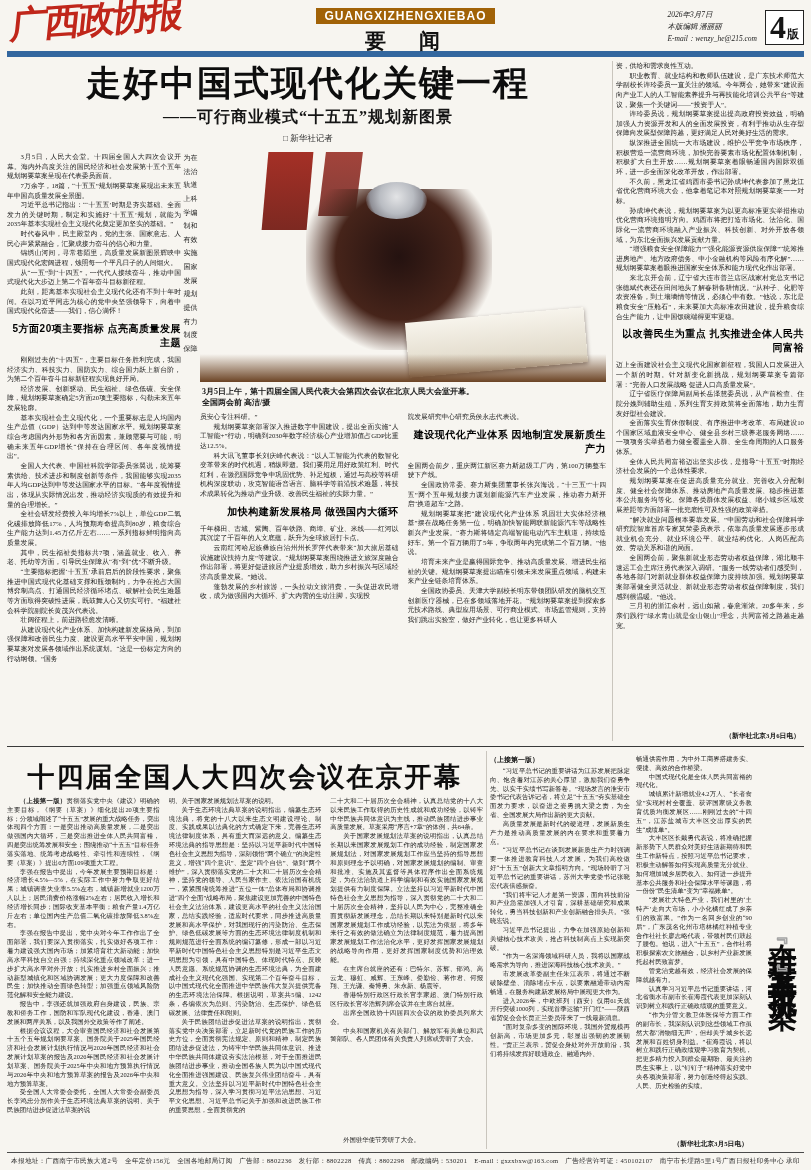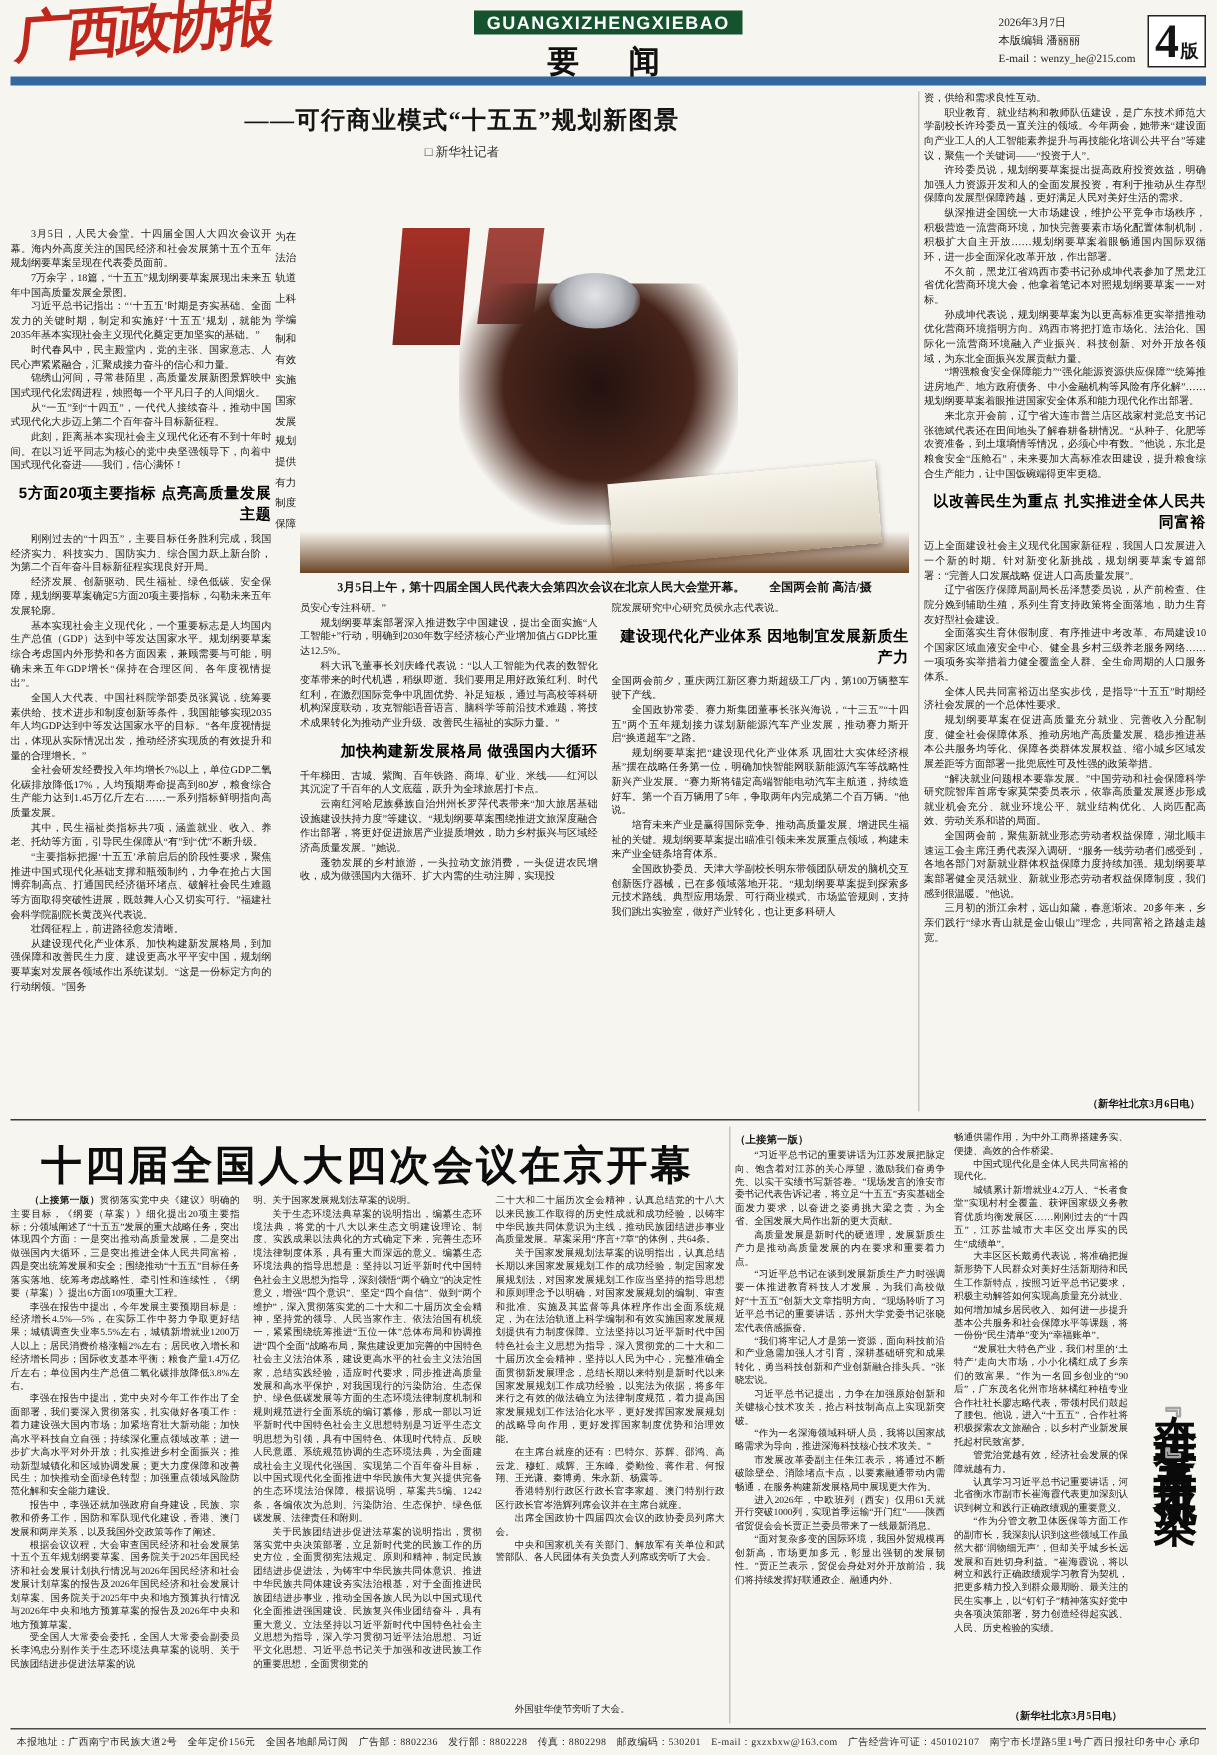--- a/index.html
+++ b/index.html
@@ -15,30 +15,30 @@
   
   header { display: flex; align-items: flex-start; padding-top: 5px; height: 50px; }
   .logo {
     width: 218px; color: #c0261a; font-weight: bold; font-size: 37px;
     font-family: "DejaVu Serif", serif; letter-spacing: -3px;
     transform: rotate(-4deg) skewX(-10deg); transform-origin: left top;
     padding-left: 6px; line-height: 1.1; white-space: nowrap;
   }
   .head-center { flex: 1; text-align: center; padding-top: 1px; }
   .banner {
-    display: inline-block; background: #14532d; color: #fff;
+    display: inline-block; background: #a16207; color: #fff;
     font-family: "Liberation Sans", sans-serif; font-weight: bold;
     font-size: 12px; letter-spacing: 1px; padding: 1px 8px;
   }
   .section-title {
     font-family: "Liberation Sans", sans-serif; font-weight: 900;
     font-size: 21px; letter-spacing: 6px; margin-top: 3px; color: #111;
   }
   .head-right { width: 218px; display: flex; justify-content: flex-end; align-items: center; gap: 8px; padding-top: 4px; }
-  .pub-info { font-size: 7.5px; line-height: 1.6; color: #222; text-align: left; }
+  .pub-info { font-size: 7.5px; line-height: 1.6; color: #222; text-align: left; font-style: italic; }
   .page-box {
     border: 1.5px solid #222; padding: 0 4px 1px 4px;
     display: flex; align-items: baseline; background: #fff;
   }
   .page-box .pn { font-size: 32px; font-weight: bold; font-family: "Liberation Serif", serif; line-height: 1; }
   .page-box .pl { font-size: 12px; font-weight: bold; margin-left: 1px; }
   .blue-bar { height: 6px; background: #33679f; margin: 1px 0 0 0; }
 
   
   .bodytext p { font-size: 6.8px; line-height: 1.42; text-align: justify; text-indent: 2em; color: #1a1a1a; }
@@ -77,22 +77,22 @@
   .ph-flag2 { position: absolute; left: 30%; top: 0; width: 9%; height: 28%;
     background: linear-gradient(180deg,#8e170e,#64100a); transform: skewX(-7deg); opacity: .8; }
   .ph-person { position: absolute; left: 26%; top: 16%; width: 46%; height: 70%;
     background: radial-gradient(ellipse at 50% 42%, #241210 0%, #46241a 48%, rgba(70,36,26,0) 74%); }
   .ph-headdress { position: absolute; left: 41%; top: 13%; width: 15%; height: 16%;
     border-radius: 50%; background: radial-gradient(circle at 50% 40%, #e3e4e6 0%, #b9bcc2 45%, #8f8f96 70%, rgba(0,0,0,0) 85%); }
   .ph-paper { position: absolute; right: 5%; bottom: 5%; width: 44%; height: 24%;
     background: linear-gradient(180deg,#f7f4ec,#dcd4c2); transform: rotate(-5deg); box-shadow: 0 2px 4px rgba(40,20,10,.5); }
   .ph-desk { position: absolute; left: 0; bottom: 0; width: 100%; height: 12%;
     background: linear-gradient(180deg, rgba(96,56,30,0), #6b4324); }
-  .caption { display: flex; justify-content: center; gap: 16px;
-    font-weight: bold; font-size: 8px; padding: 4px 2px 2px 2px; }
+  .caption { display: flex; justify-content: flex-end; gap: 0;
+    font-weight: bold; font-size: 8px; padding: 4px 2px 2px 2px; flex-direction: column; }
   .midcols { display: flex; gap: 9px; height: 328px; margin-top: 2px; }
   .midcol { flex: 1; overflow: hidden; }
   .ta-right { width: 188px; display: flex; flex-direction: column; }
   .ta-right .flow { flex: 1; overflow: hidden; }
 
   .h-rule { border-top: 1.5px solid #3a3a3a; margin: 5px 0 4px 0; }
 
   
   .bottom { display: flex; height: 398px; }
   .npc { width: 484px; }
@@ -150,20 +150,21 @@
         <span class="pn">4</span>
         <span class="pl">版</span>
       </div>
     </div>
   </header>
   <div class="blue-bar"></div>
 
   <div class="top-article">
     <div class="ta-left">
       <div class="ta-head">
+        <h1>走好中国式现代化关键一程</h1>
         <h2>——可行商业模式“十五五”规划新图景</h2>
         <div class="byline">□ 新华社记者</div>
       </div>
       <div class="ta-cols">
         <div class="col1 bodytext">
           <div>
               <p>3月5日，人民大会堂。十四届全国人大四次会议开幕。海内外高度关注的国民经济和社会发展第十五个五年规划纲要草案呈现在代表委员面前。</p>
               <p>7万余字，18篇，“十五五”规划纲要草案展现出未来五年中国高质量发展全景图。</p>
               <p>习近平总书记指出：“‘十五五’时期是夯实基础、全面发力的关键时期，制定和实施好‘十五五’规划，就能为2035年基本实现社会主义现代化奠定更加坚实的基础。”</p>
               <p>时代春风中，民主殿堂内，党的主张、国家意志、人民心声紧紧融合，汇聚成接力奋斗的信心和力量。</p>

